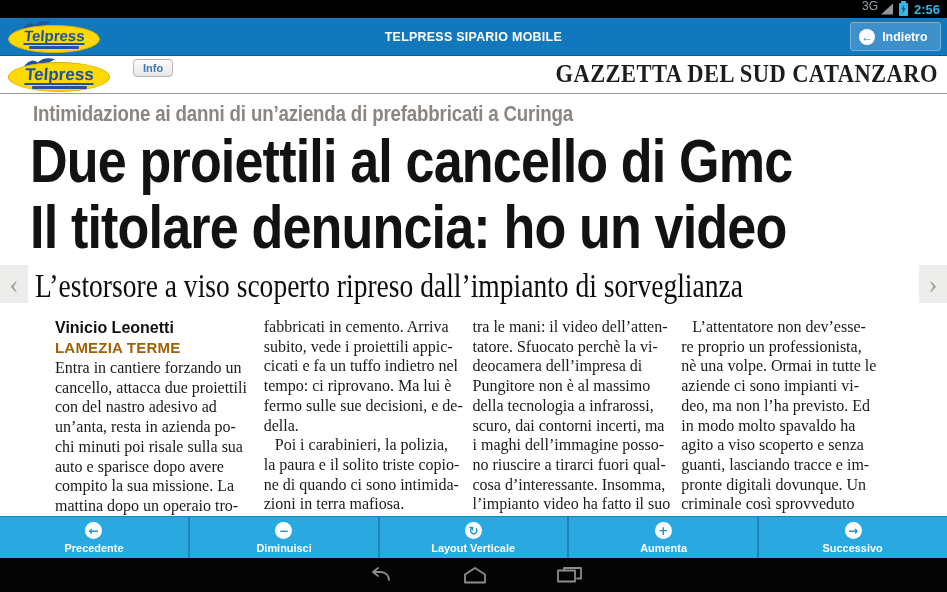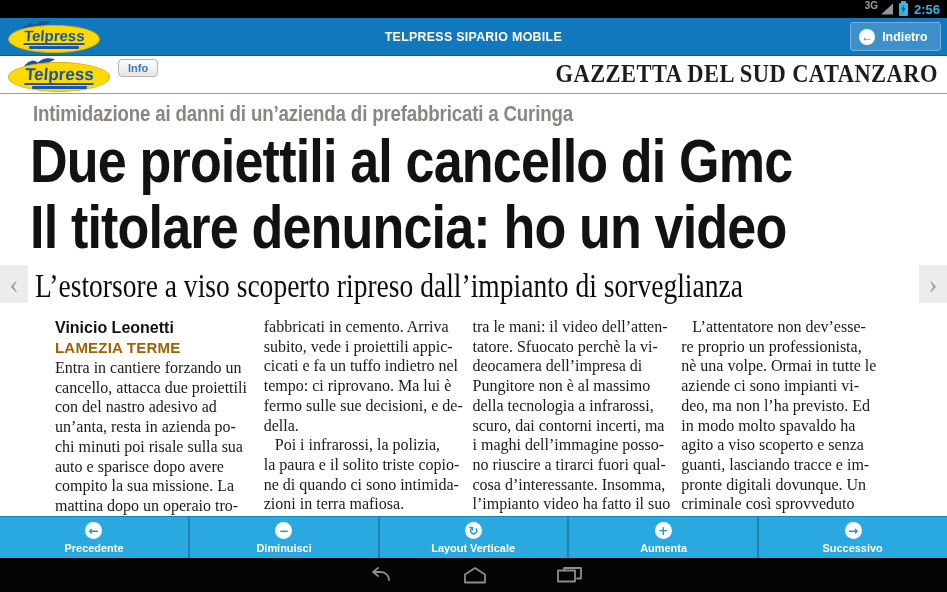--- a/index.html
+++ b/index.html
@@ -3,21 +3,21 @@
 <meta charset="utf-8">
 <style>
   html,body{margin:0;padding:0;}
   body{
     width:947px;height:592px;overflow:hidden;position:relative;
     background:#fff;font-family:"Liberation Sans",sans-serif;
     -webkit-font-smoothing:antialiased;
   }
   
   .status-bar{height:18px;background:#000;display:flex;align-items:center;justify-content:flex-end;gap:6px;padding-right:7px;}
-  .net-label{color:#97a0a6;font-size:10px;font-weight:bold;line-height:1;margin-right:-3px;margin-top:-6px;}
+  .net-label{color:#97a0a6;font-size:12px;font-weight:normal;line-height:1;margin-right:-3px;margin-top:-6px;}
   .signal-icon{width:12px;height:11px;background:#8f969c;clip-path:polygon(100% 0,100% 100%,0 100%);}
   .battery-icon{width:9px;height:13px;background:#33b5e5;border-radius:1px;position:relative;}
   .battery-icon::before{content:"";position:absolute;top:-2px;left:2px;width:5px;height:2px;background:#33b5e5;}
   .battery-bolt{position:absolute;left:1.5px;top:2px;width:6px;height:9px;background:#0b5d7e;
     clip-path:polygon(60% 0,15% 55%,45% 55%,35% 100%,85% 42%,52% 42%);}
   .clock{color:#33b5e5;font-size:13px;font-weight:bold;}
   
   .app-bar{height:37px;background:#1278be;border-bottom:1px solid #0d5d96;position:relative;
     display:flex;align-items:center;justify-content:center;}
   .app-title{color:#fff;font-weight:bold;font-size:13.5px;letter-spacing:.3px;transform:scaleX(.92);white-space:nowrap;}
@@ -33,21 +33,21 @@
   .logo-header{left:8px;top:2px;width:102px;height:34px;}
   .logo-header .tp-text{font-size:17px;}
   
   .back-btn{position:absolute;right:6px;top:4px;height:27px;padding:0 11px 0 8px;background:#3e90cb;
     border:1px solid #74b0db;border-radius:3px;display:flex;align-items:center;gap:6px;cursor:pointer;}
   .back-btn .circ{width:16px;height:16px;border-radius:50%;background:#fff;color:#2e7fbc;font-size:12px;font-weight:bold;
     display:flex;align-items:center;justify-content:center;line-height:1;}
   .back-btn .lbl{color:#fff;font-size:13px;font-weight:bold;transform:scaleX(.95);}
   
   .header-row{height:37px;background:#fff;border-bottom:1px solid #9b9b9b;position:relative;}
-  .info-btn{position:absolute;left:118px;top:3px;padding:2px 9px;background:linear-gradient(#fdfdfd,#e6e6e6);
+  .info-btn{position:absolute;left:133px;top:3px;padding:2px 9px;background:linear-gradient(#fdfdfd,#e6e6e6);
     border:1px solid #b4b4b4;border-radius:4px;color:#3b78bc;font-size:11px;font-weight:bold;cursor:pointer;}
   .publication{position:absolute;right:9px;top:4px;font-family:"Liberation Serif",serif;font-weight:bold;
     font-size:25px;color:#1d1d1b;letter-spacing:.5px;transform:scaleX(.9);transform-origin:right center;white-space:nowrap;}
   
   .kicker{margin:7px 0 0 33px;color:#8b8681;font-weight:bold;font-size:22px;letter-spacing:-.2px;
     transform:scaleX(.85);transform-origin:left center;white-space:nowrap;}
   .headline{margin:1px 0 0 30px;color:#121212;font-weight:bold;font-size:62px;line-height:66px;
     letter-spacing:-1px;transform:scaleX(.84);transform-origin:left top;white-space:nowrap;}
   .subhead-row{position:relative;margin-top:5px;height:42px;}
   .subhead{margin-left:35px;font-family:"Liberation Serif",serif;font-size:34px;color:#0d0d0d;line-height:42px;
@@ -153,21 +153,21 @@
       </div>
   </div>
   <div class="col">
       <div>
         <div class="ln j" style="white-space: nowrap; word-spacing: 0px;">fabbricati in cemento. Arriva</div>
         <div class="ln j" style="white-space: nowrap; word-spacing: 0px;">subito, vede i proiettili appic-</div>
         <div class="ln j" style="white-space: nowrap; word-spacing: 0px;">cicati e fa un tuffo indietro nel</div>
         <div class="ln j" style="white-space: nowrap; word-spacing: 0px;">tempo: ci riprovano. Ma lui è</div>
         <div class="ln j" style="white-space: nowrap; word-spacing: 0px;">fermo sulle sue decisioni, e de-</div>
         <div class="ln">della.</div>
-        <div class="ln j i" style="white-space: nowrap; word-spacing: 0px;">Poi i infrarossi, la polizia,</div>
+        <div class="ln j i" style="white-space: nowrap; word-spacing: 0px;">Poi i carabinieri, la polizia,</div>
         <div class="ln j" style="white-space: nowrap; word-spacing: 0px;">la paura e il solito triste copio-</div>
         <div class="ln j" style="white-space: nowrap; word-spacing: 0px;">ne di quando ci sono intimida-</div>
         <div class="ln">zioni in terra mafiosa.</div>
         <div class="ln j i" style="white-space: nowrap; word-spacing: 0px;">Ma questa volta gli investi-</div>
         <div class="ln j" style="white-space: nowrap; word-spacing: 0px;">gatori hanno qualcosa in più</div>
       </div>
     </div>
   <div class="col">
       <div>
         <div class="ln j" style="white-space: nowrap; word-spacing: 0px;">tra le mani: il video dell’atten-</div>

